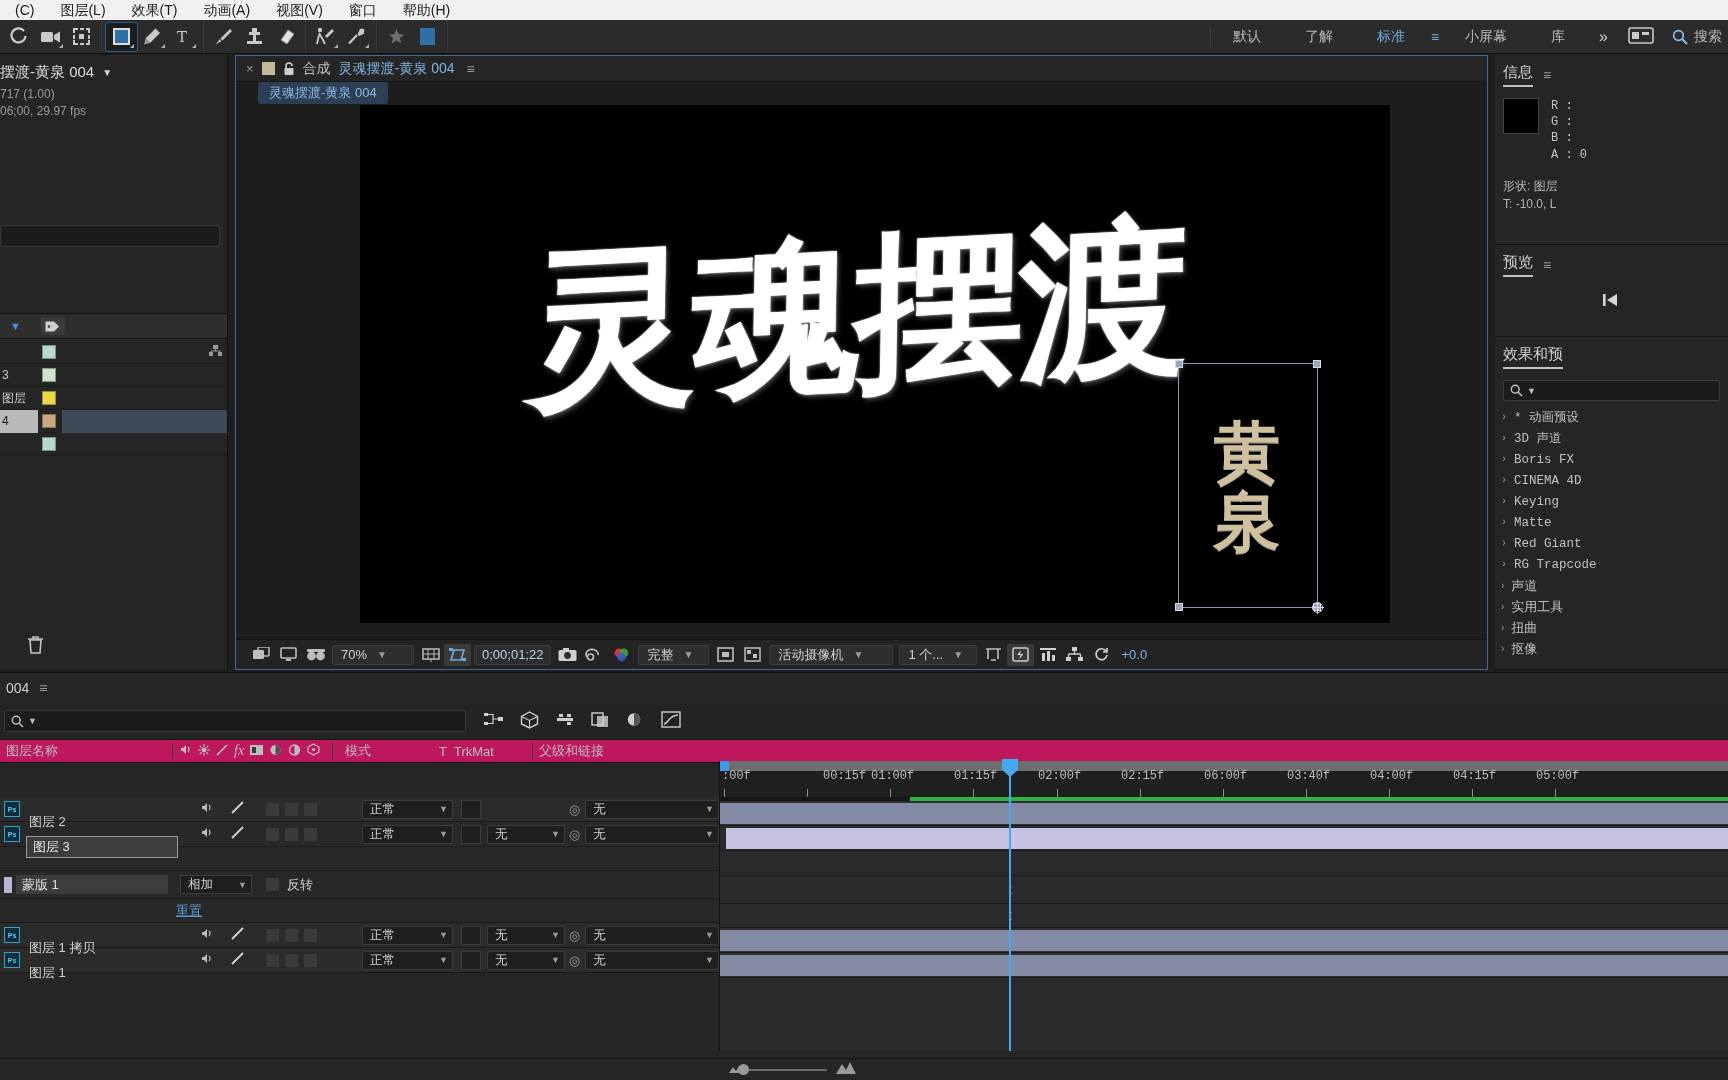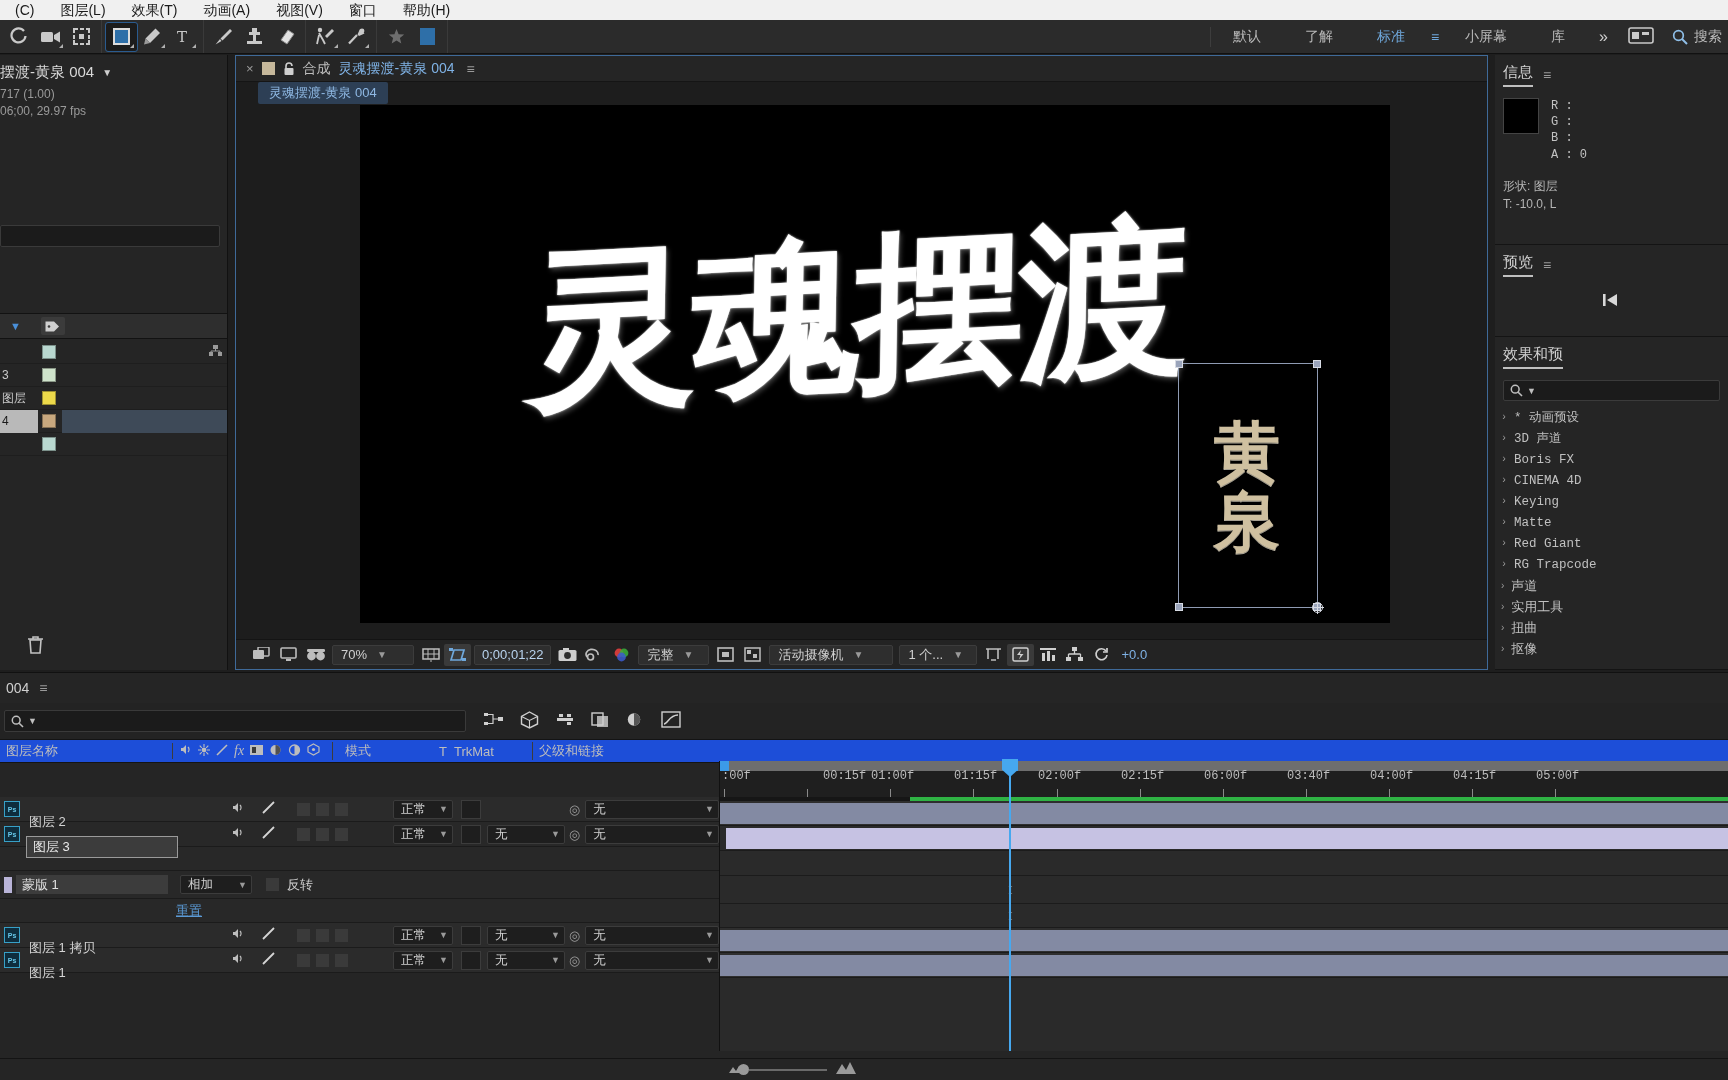--- a/index.html
+++ b/index.html
@@ -174,21 +174,21 @@
   .timeline { position:absolute; left:0; top:672px; width:1728px; height:408px; background:#252525;
               border-top:1px solid #111; }
   .tl-tab { height:30px; display:flex; align-items:center; padding-left:6px; gap:10px;
             background:#252525;}
   .tl-tab .nm { font-size:14px; color:#cfcfcf;}
   .tl-tab .ham { color:#9a9a9a; font-size:14px;}
   .tl-controls { position:relative; height:36px; background:#232323; display:flex; align-items:center;}
   .tl-search { margin-left:4px; width:462px; height:22px; background:#1b1b1b; border:1px solid #3a3a3a;
                border-radius:2px; display:flex;align-items:center; padding:0 6px; gap:4px;}
   .tl-switches { display:flex; align-items:center; gap:16px; margin-left:18px; }
-  .tl-hdrrow { height:24px; background:#1d4ed8; border-top:1px solid #141414;
+  .tl-hdrrow { height:24px; background:#be185d; border-top:1px solid #141414;
                border-bottom:1px solid #141414; display:flex; align-items:center;
                font-size:13px; color:#bdbdbd;}
   .th-name { width:172px; padding-left:6px; }
   .th-icons { width:160px; display:flex; align-items:center; gap:6px; padding-left:6px;
               border-left:1px solid #3c3c3c;}
   .th-mode { width:100px; padding-left:12px; border-left:1px solid #3c3c3c;}
   .th-t { width:22px; text-align:center; }
   .th-trk { width:78px; }
   .th-parent { width:160px; padding-left:6px; border-left:1px solid #3c3c3c;}
 
@@ -200,21 +200,21 @@
              border:1px solid #37a0c7; display:flex;align-items:center;justify-content:center; }
   .ly-icon span { font-size:7px; color:#67c7e8; font-weight:bold; line-height:1;}
   .ly-name { font-size:13px; color:#d4d4d4; margin-left:9px; white-space:nowrap;margin-top:26px;}
   .ly-name.edit { background:#3c3c3c; border:1px solid #9a9a9a; padding:1px 6px; width:152px;
                   margin-left:6px; color:#e8e8e8;}
   .ly-sw { width:160px; display:flex; align-items:center; gap:6px; padding-left:6px;}
   .sw-box { width:13px;height:13px;background:#3a3a3a; }
   .mini-sel { background:#1e1e1e; border:1px solid #3c3c3c; height:19px; border-radius:2px;
               display:flex; align-items:center; justify-content:space-between;
               font-size:12.5px; color:#d0d0d0; padding:0 4px 0 7px;}
-  .cell-mode { width:60px; margin-left:8px; }
+  .cell-mode { width:91px; margin-left:8px; }
   .cell-t { width:20px; height:19px; background:#1e1e1e; border:1px solid #3c3c3c; margin-left:8px;}
   .cell-trk { width:78px; margin-left:6px; }
   .cell-par { width:150px; margin-left:4px; display:flex; align-items:center; gap:5px;}
   .cell-par .pick { color:#9a9a9a; font-size:13px;}
 
   .maskrow { height:28px; display:flex; align-items:center; background:#282828;
              border-bottom:1px solid #1b1b1b;}
   .mask-color { width:8px;height:16px; background:#b9b4d8; margin-left:4px;}
   .mask-name { background:#3c3c3c; width:152px; height:19px; display:flex; align-items:center;
                padding-left:6px; font-size:13px; color:#e0e0e0; margin-left:4px; }

